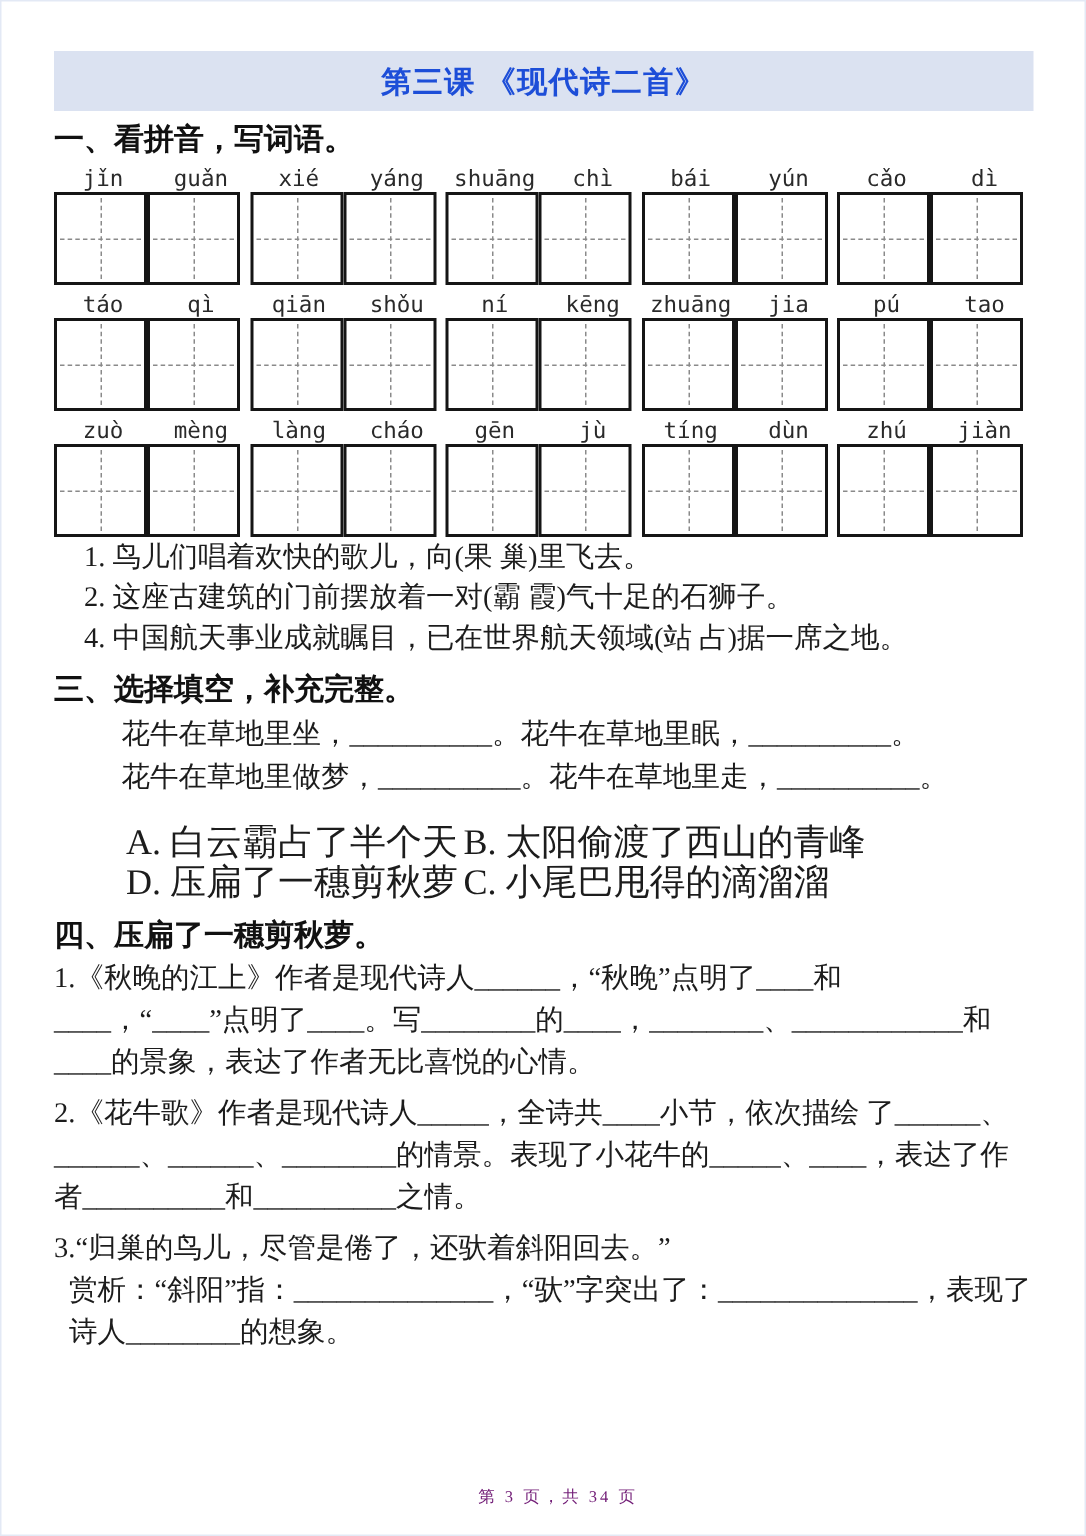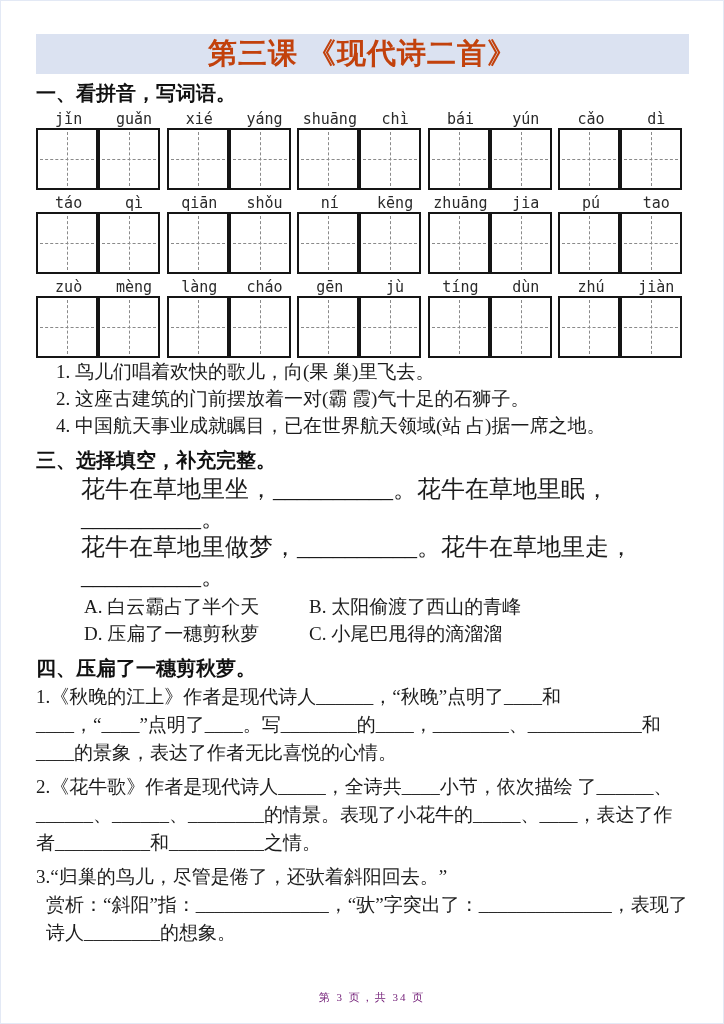--- a/index.html
+++ b/index.html
@@ -14,21 +14,21 @@
     color:#1c1c1c;
   }
   .page{padding:33px 34px 0 35px;}
   .banner{
     background:#dbe2f1;
     height:40px;
     display:flex;align-items:center;justify-content:center;
   }
   .banner .title{
     font-family:"Liberation Sans","DejaVu Sans",sans-serif;
-    font-size:29px;font-weight:bold;letter-spacing:1px;color:#c2410c;
+    font-size:20px;font-weight:bold;letter-spacing:1px;color:#1d4ed8;
   }
   .sec-heading{
     font-family:"Liberation Sans","DejaVu Sans",sans-serif;
     font-size:20px;font-weight:bold;line-height:26px;
     margin:6px 0 2px 0;color:#111;
   }
   .sec-heading.later{margin-top:8px;}
   
   .pin-row{display:flex;justify-content:space-between;margin-top:4px;}
   .pin-group{width:140px;}
@@ -47,25 +47,25 @@
   .cell::before{
     content:"";position:absolute;left:50%;top:2px;bottom:2px;
     border-left:1px dashed #8a8a8a;
   }
   .cell::after{
     content:"";position:absolute;top:50%;left:2px;right:2px;
     border-top:1px dashed #8a8a8a;
   }
   
   .s2-item{font-size:19px;line-height:27px;margin:0;padding-left:20px;}
-  .s3-line{font-size:24px;line-height:29px;margin:0;padding-left:45px;}
+  .s3-line{font-size:19px;line-height:29px;margin:0;padding-left:45px;}
   .opt-grid{
     display:grid;grid-template-columns:225px auto;
-    padding-left:48px;margin-top:2px;
-    font-size:19px;line-height:27px;
+    padding-left:48px;margin-top:16px;
+    font-size:24px;line-height:27px;
   }
   .s4-para{font-size:19px;line-height:28px;margin:0;}
   .s4-para.gap{margin-top:6px;}
   .s4-sub{font-size:19px;line-height:28px;margin:0;padding-left:10px;}
   .footer{
     position:absolute;bottom:18px;left:0;width:100%;
     text-align:center;font-size:11px;color:#701a75;letter-spacing:2px;margin-left:10px;
   }
 </style>
 </head>

